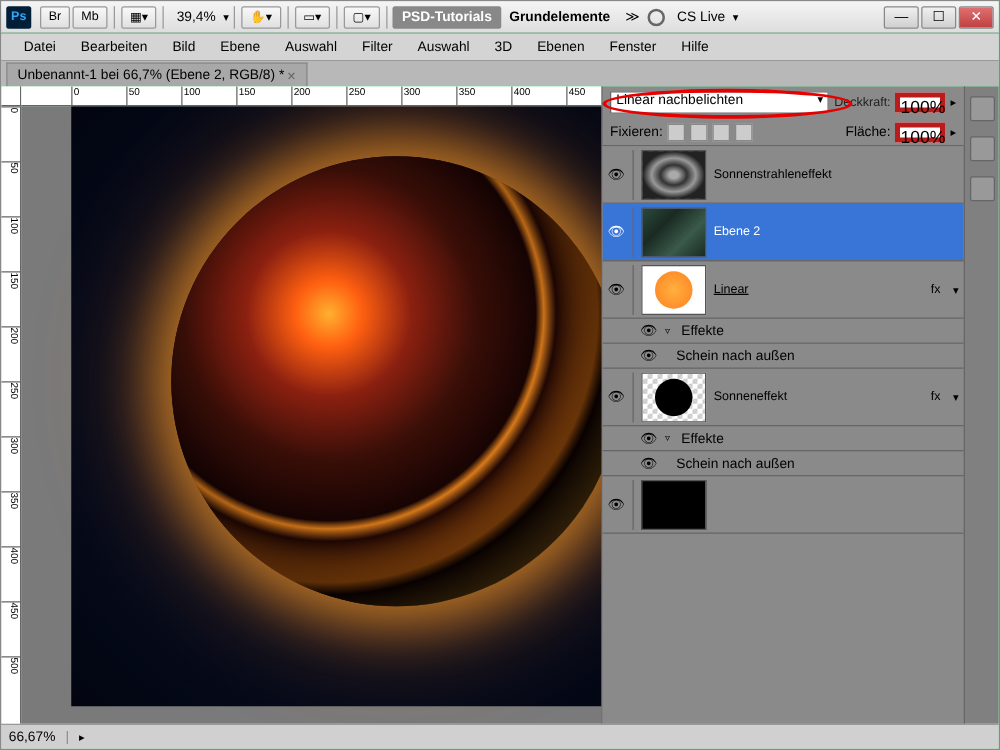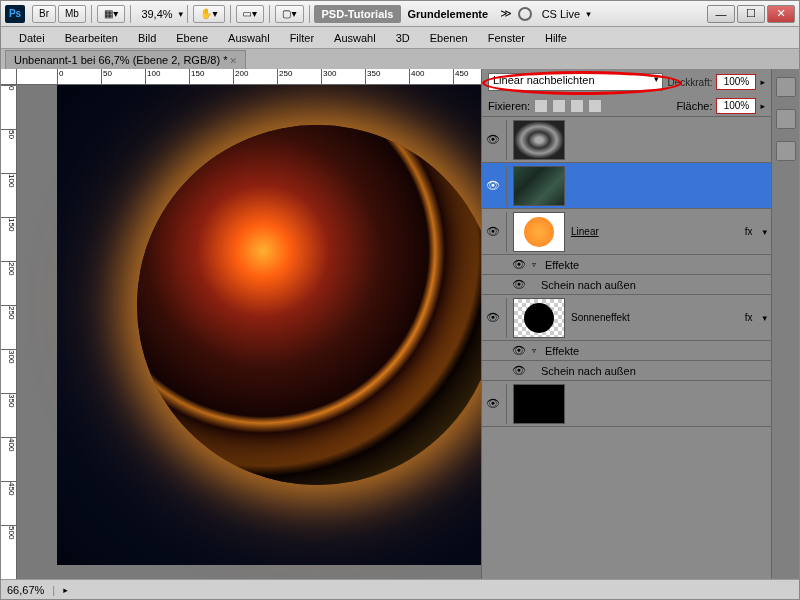--- a/index.html
+++ b/index.html
@@ -33,21 +33,21 @@
 .panels{width:290px;background:#8a8a8a;display:flex;flex-direction:column;border-left:1px solid #666}
 .panel-strip{width:28px;background:#808080;border-left:1px solid #666;display:flex;flex-direction:column;align-items:center;padding-top:8px;gap:12px}
 .strip-icon{width:20px;height:20px;background:#999;border:1px solid #666;border-radius:2px}
 .panel-tabs{height:22px;background:#787878;display:flex;align-items:flex-end;padding-left:4px;border-bottom:1px solid #555}
 .ptab{padding:3px 10px;background:#787878;color:#ddd;font-size:10px;border:1px solid transparent}
 .ptab.active{background:#8a8a8a;border:1px solid #555;border-bottom:1px solid #8a8a8a;margin-bottom:-1px;color:#222}
 .blend-row{height:26px;display:flex;align-items:center;padding:0 6px;gap:4px;position:relative}
 .blend-select{flex:1;height:18px;background:#fff;border:1px solid #666;padding:0 4px;font-size:10px;display:flex;align-items:flex-start;justify-content:space-between}
 .highlight{position:absolute;left:0;top:2px;width:200px;height:24px;border:3px solid #e60000;border-radius:50%;pointer-events:none}
 .opacity-label{font-size:10px;color:#222}
-.opacity-val{width:40px;height:16px;background:#fff;border:1px solid #b91c1c;text-align:center;font-size:10px;line-height:14px}
+.opacity-val{width:40px;height:16px;background:#fff;border:4px solid #b91c1c;text-align:left;font-size:14px;line-height:14px}
 .lock-row{height:22px;display:flex;align-items:center;padding:0 6px;gap:4px;font-size:10px;border-bottom:1px solid #666}
 .lock-icon{width:14px;height:14px;background:#ccc;border:1px solid #888}
 .layers{flex:1;overflow-y:auto;background:#8a8a8a}
 .layer{display:flex;align-items:center;min-height:46px;border-bottom:1px solid #666;padding:2px 4px;gap:6px}
 .layer.selected{background:#3875d7;color:#fff}
 .layer.sub{min-height:20px;padding-left:30px;font-size:10px}
 .eye{width:14px;height:14px;display:flex;align-items:center;justify-content:center}
 .eye::before{content:"👁";font-size:11px;filter:grayscale(1)}
 .thumb{width:52px;height:40px;border:1px solid #555;background:#333;flex-shrink:0}
 .thumb.clouds{background:linear-gradient(45deg,#222 25%,#888 25%,#888 50%,#222 50%,#222 75%,#888 75%);background-size:8px 8px;position:relative}
@@ -179,25 +179,27 @@
         <span style="flex:1"></span>
         <span>Fläche:</span>
         <div class="opacity-val">100%</div>
         <span class="arrow">▸</span>
       </div>
       <div class="layers" id="layerlist">
           <div class="layer">
             <div class="eye"></div>
             <div style="width: 1px; height: 40px; background: rgb(102, 102, 102);"></div>
             <div class="thumb clouds"></div>
+            <div class="layer-name">Sonnenstrahleneffekt</div>
           </div>
           <div class="layer selected">
             <div class="eye"></div>
             <div style="width: 1px; height: 40px; background: rgb(102, 102, 102);"></div>
             <div class="thumb marble"></div>
+            <div class="layer-name">Ebene 2</div>
           </div>
           <div class="layer">
             <div class="eye"></div>
             <div style="width: 1px; height: 40px; background: rgb(102, 102, 102);"></div>
             <div class="thumb sun"></div>
             <div class="layer-name underline">Linear</div>
             <span class="fx">fx</span>
             <span class="arrow">▾</span>
           </div>
           <div class="layer sub">

